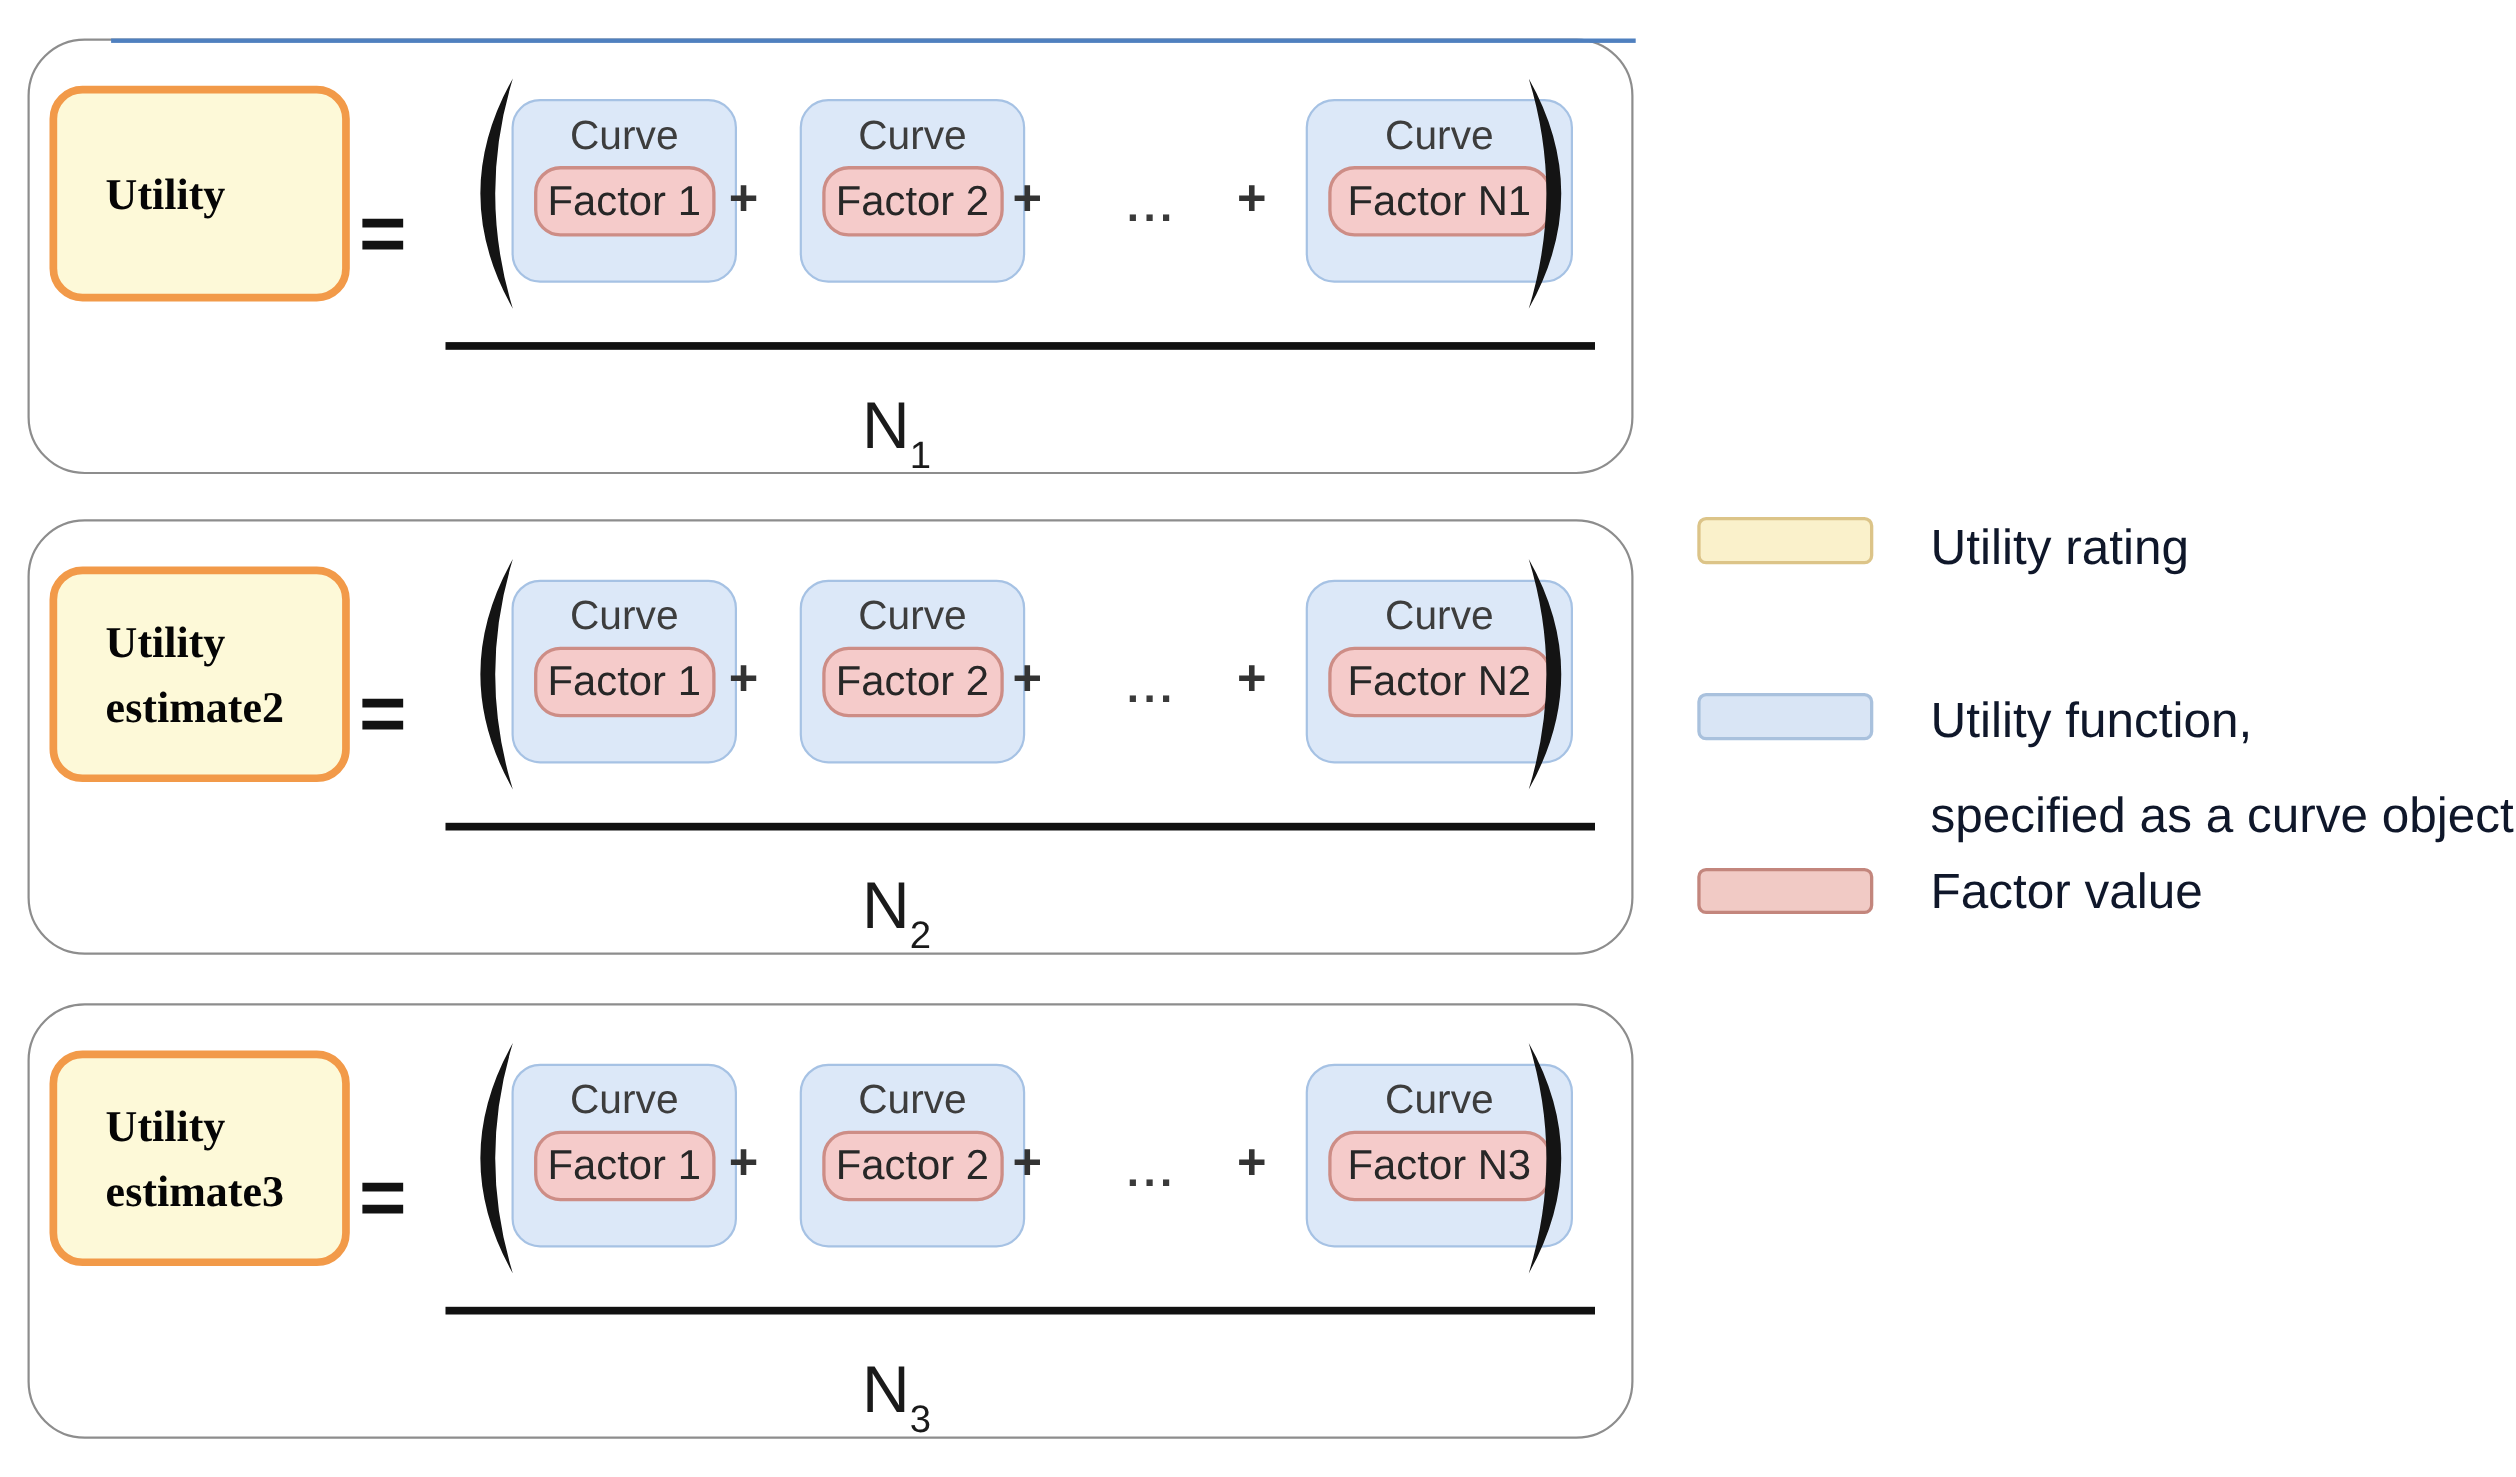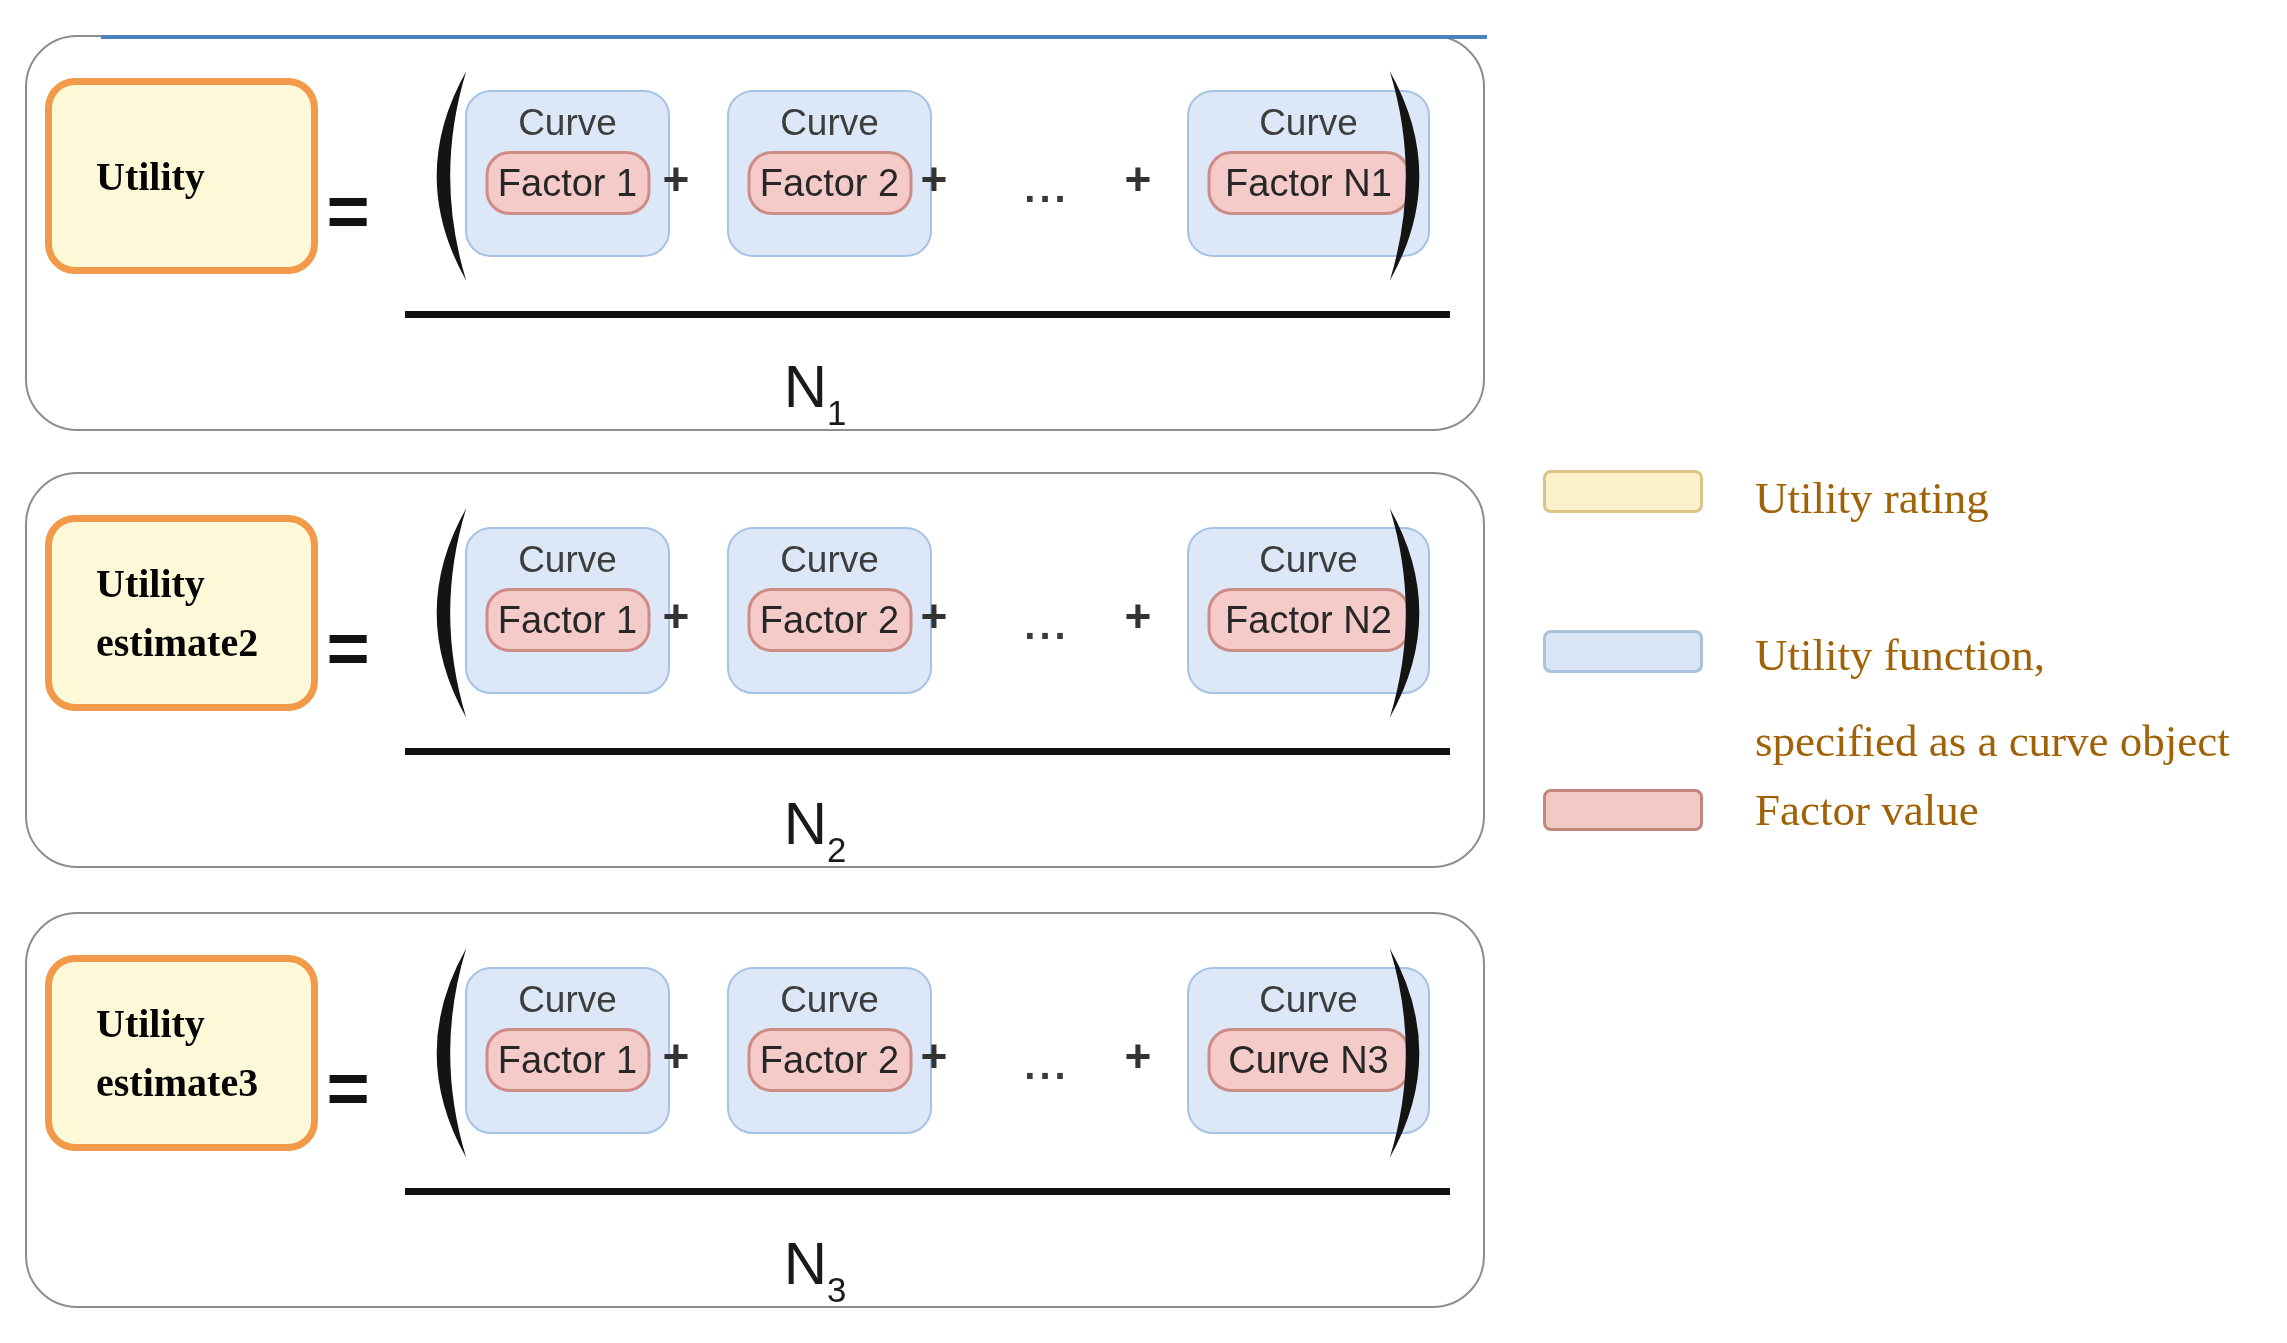--- a/index.html
+++ b/index.html
@@ -101,21 +101,21 @@
   
   .swatch{
     position:absolute;left:1543px;width:160px;height:43px;box-sizing:border-box;
     border-radius:8px;
   }
   .swatch.yellow{top:470px;background:var(--legend_yellow_fill);border:3px solid var(--legend_yellow_border);}
   .swatch.blue{top:630px;background:var(--legend_blue_fill);border:3px solid var(--legend_blue_border);}
   .swatch.pink{top:789px;height:42px;background:var(--legend_pink_fill);border:3px solid var(--legend_pink_border);}
   .legend-label{
     position:absolute;left:1755px;white-space:nowrap;
-    font-family:Liberation Serif, serif;font-size:45px;color:#a16207;line-height:50px;
+    font-family:Liberation Sans, sans-serif;font-size:45px;color:#0f172a;line-height:50px;
   }
   .ll1{top:473px;} .ll2a{top:630px;} .ll2b{top:716px;text-align:right;} .ll3{top:785px;}
 
   
   .r0{top:35px;} .r1{top:472px;} .r2{top:912px;}
 </style>
 </head>
 <body>
 
 <div id="canvas">
@@ -221,21 +221,21 @@
       <div class="factor-box">
         <span class="factor-label">Factor 2</span>
       </div>
     </div>
     <div class="plus p2">+</div>
     <div class="dots">...</div>
     <div class="plus p3">+</div>
     <div class="curve-box c">
       <div class="curve-label">Curve</div>
       <div class="factor-box">
-        <span class="factor-label">Curve N3</span>
+        <span class="factor-label">Factor N3</span>
       </div>
     </div>
     <svg class="paren close" viewBox="0 0 90 260">
       <path d="M 8 6 Q 78 130 8 254 Q 46 130 8 6 Z" fill="#141414"></path>
     </svg>
     <div class="frac-bar"></div>
     <div class="denominator"><span>N</span><sub>3</sub></div>
   </div>
 
   <div>

